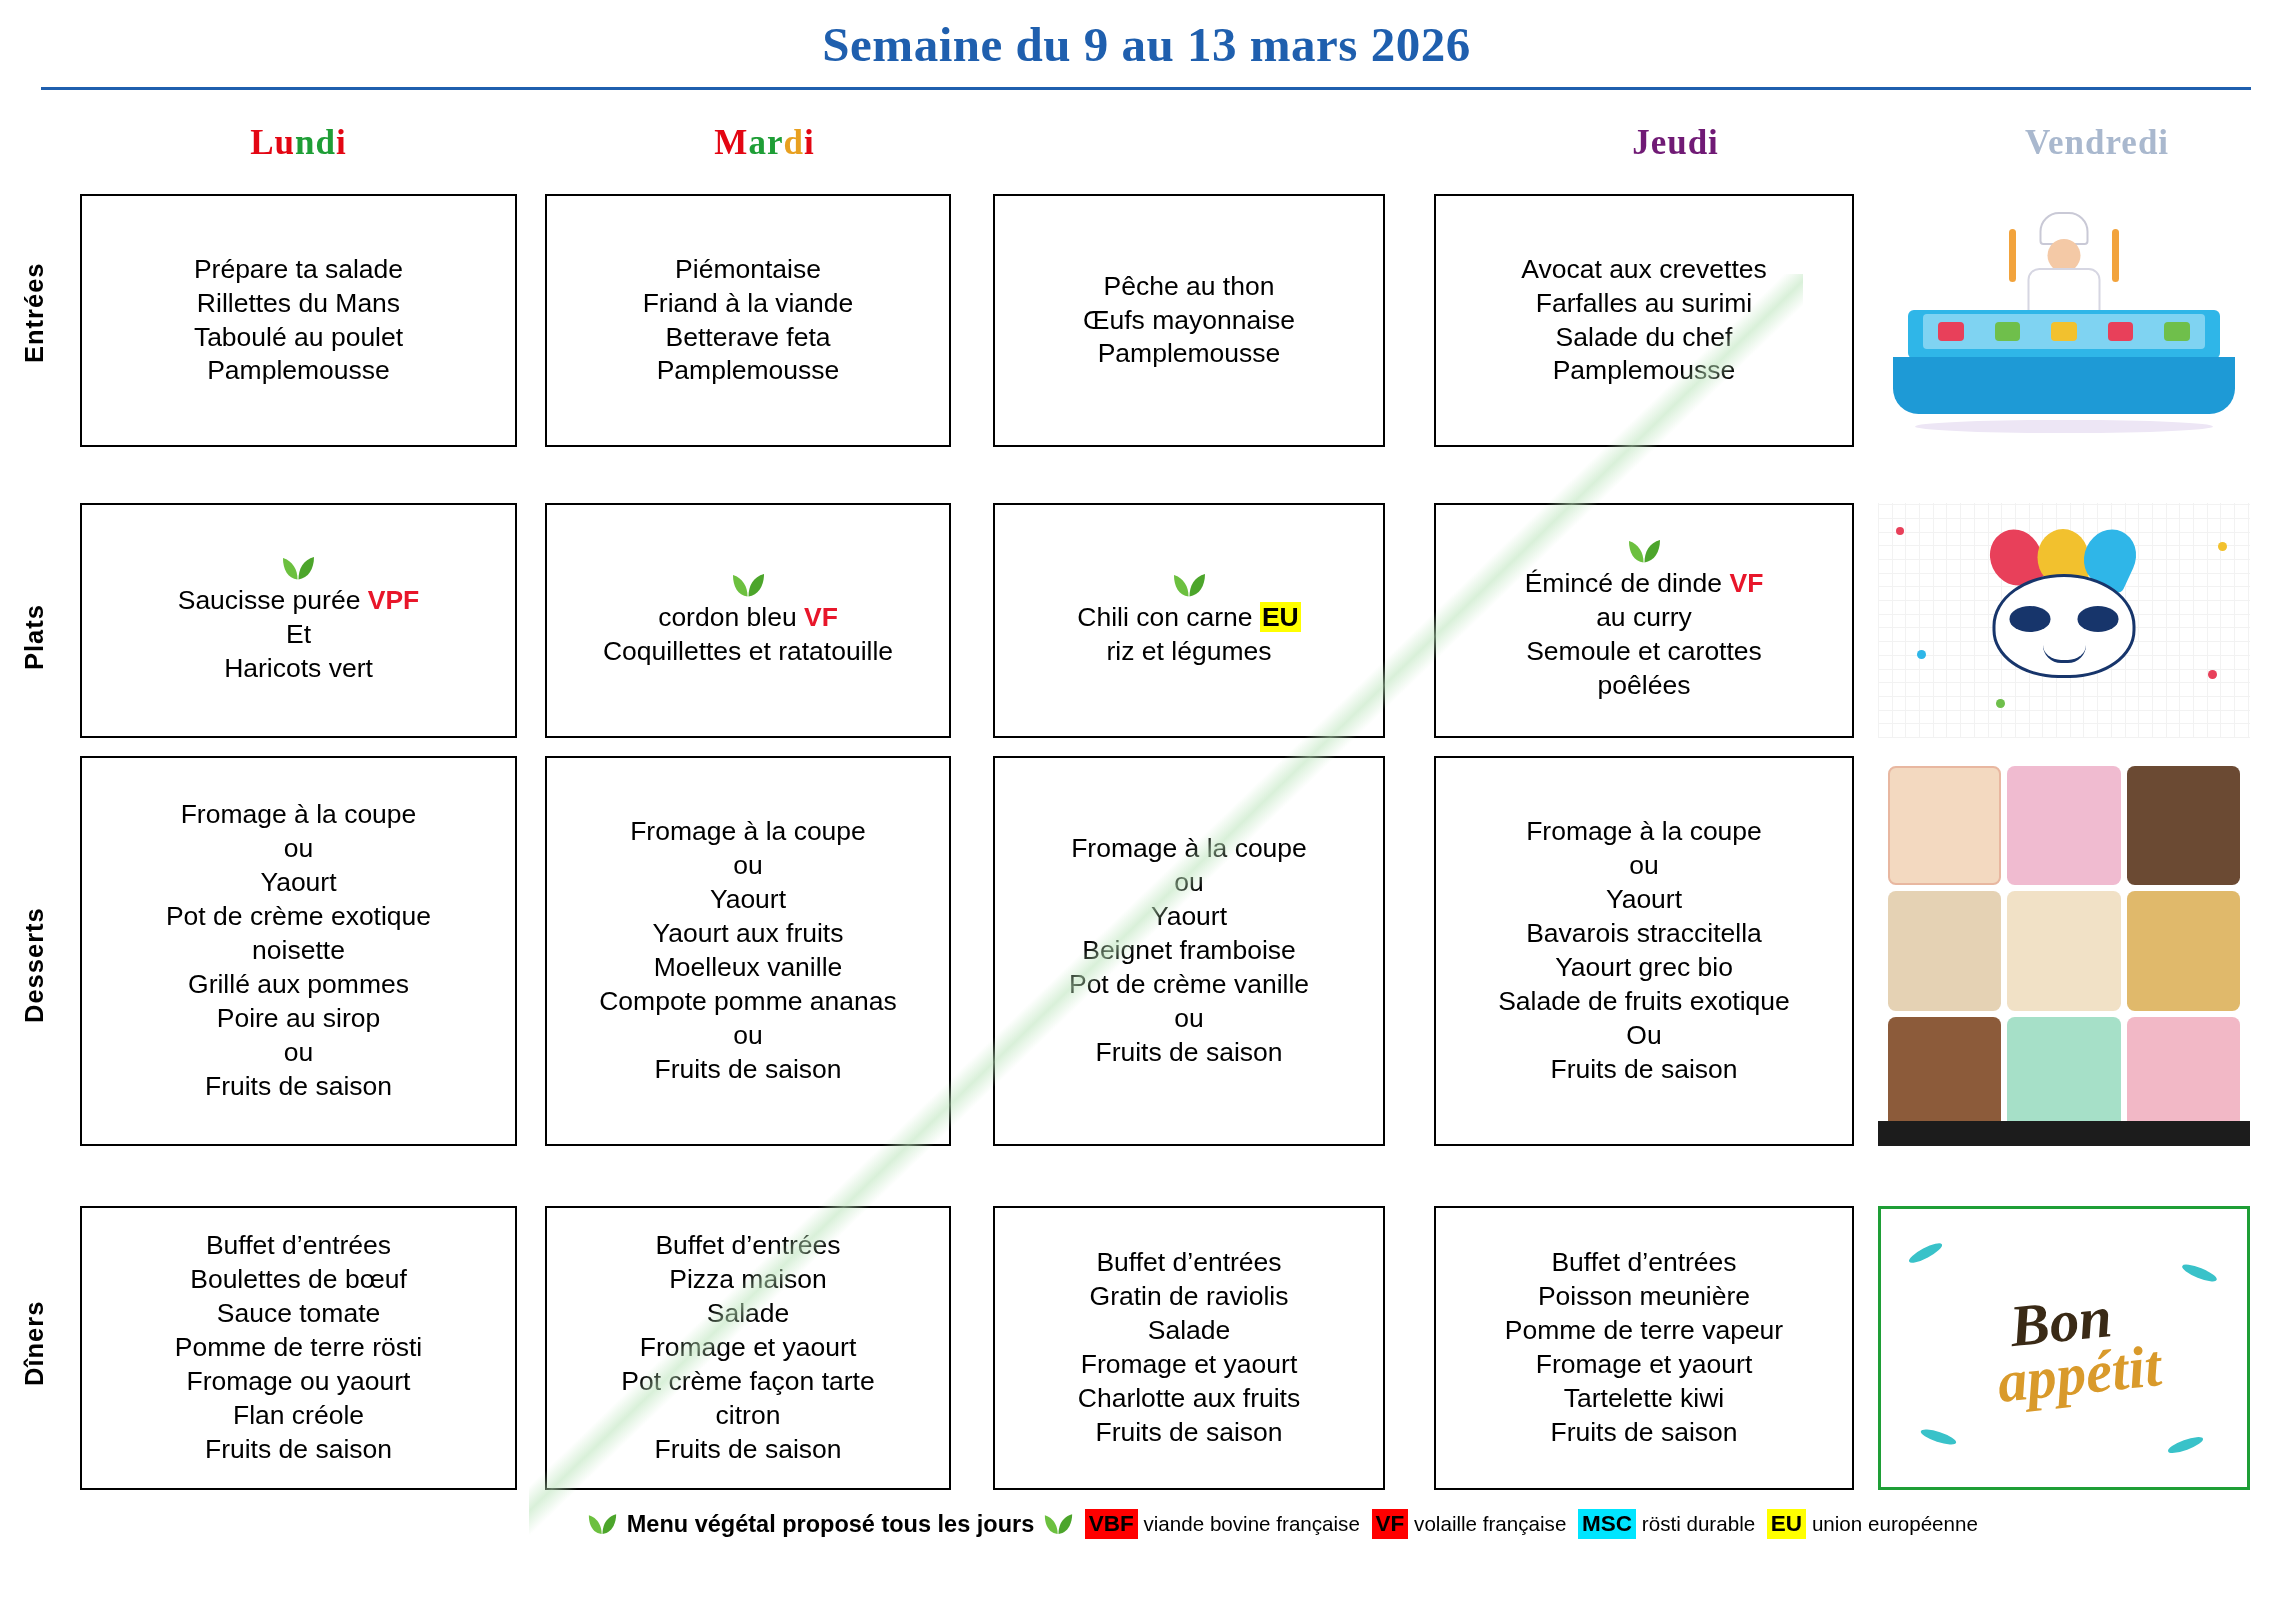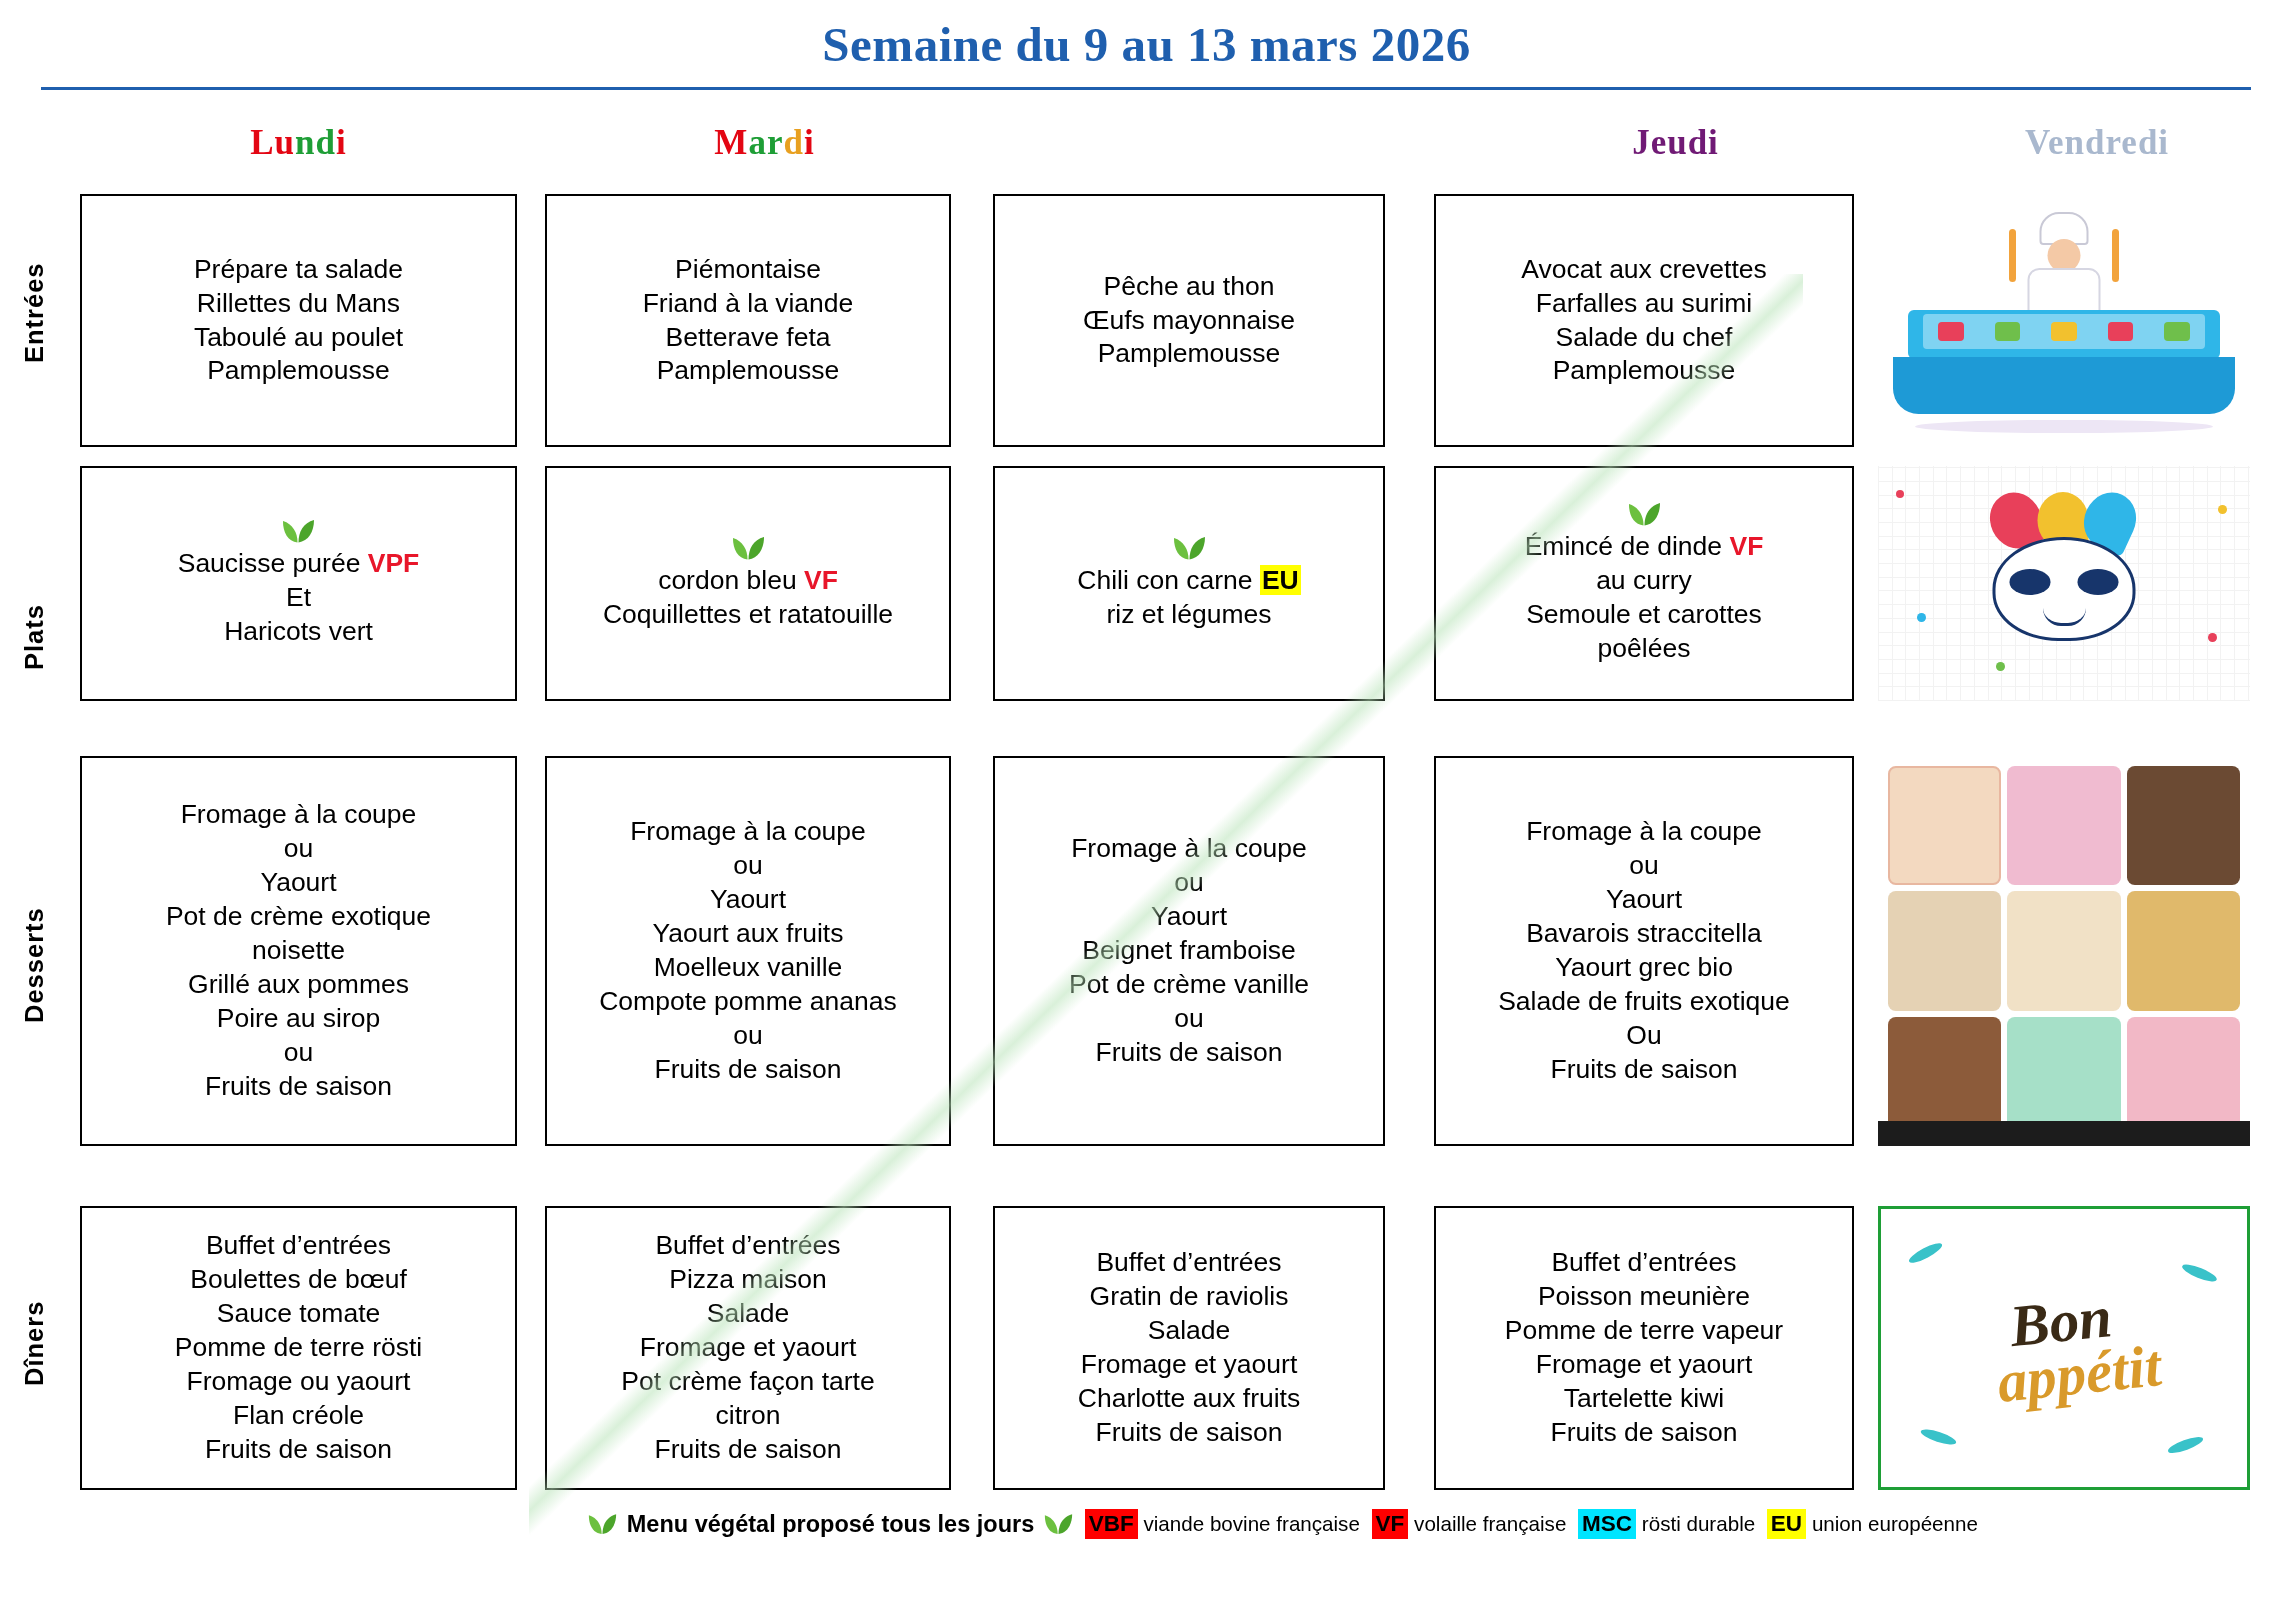--- a/index.html
+++ b/index.html
@@ -100,21 +100,21 @@
 
   
   .col-1 { left: 80px;  width: 437px; }
   .col-2 { left: 545px; width: 406px; }
   .col-3 { left: 993px;width: 392px; }
   .col-4 { left: 1434px;width: 420px; }
   .col-5 { left: 1878px;width: 372px; }
 
   
   .row-entrees  { top: 194px;  height: 253px; }
-  .row-plats    { top: 466px;  height: 235px; }
+  .row-plats    { top: 503px;  height: 235px; }
   .row-desserts { top: 756px;  height: 390px; }
   .row-diners   { top: 1206px; height: 284px; }
 
   .veg-leaf {
     display: block;
     margin: 0 auto 3.9px auto;
     width: 33px;
     height: 25.5px;
   }
 

